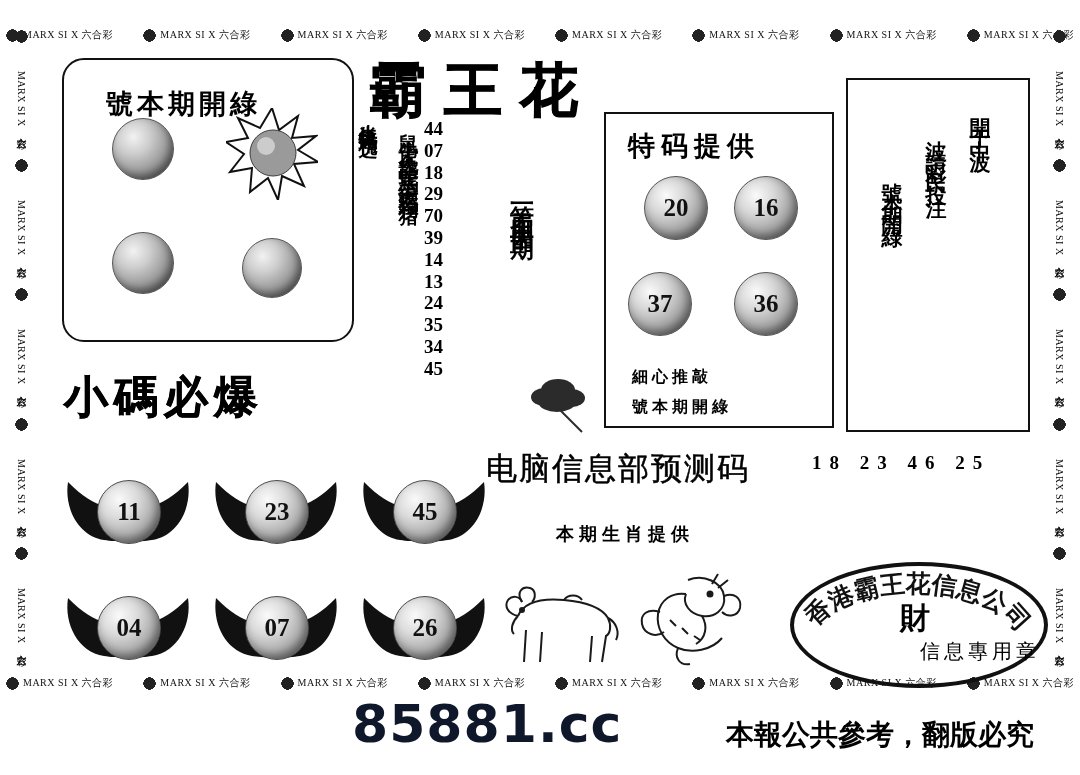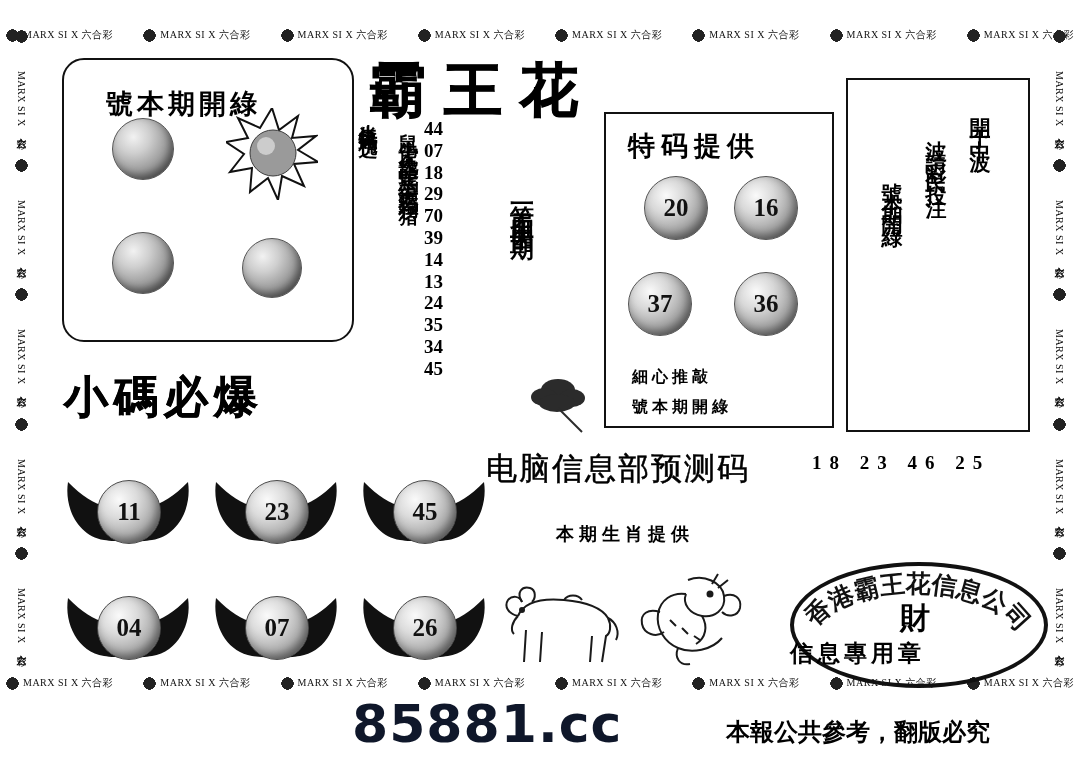--- a/index.html
+++ b/index.html
@@ -230,41 +230,41 @@
   }
   .seal-arc {
     position:absolute; left:0; top:0; width:250px; height:118px;
   }
   .seal-center {
     position:absolute; left:0; top:36px; width:250px; text-align:center;
     font-size:30px; font-weight:bold;
     font-family:"DejaVu Sans", sans-serif;
   }
   .seal-bottom {
-    position:absolute; left:0; top:76px; width:250px; text-align:left;
-    font-size:23px; font-weight:bold; letter-spacing:4px;
+    position:absolute; left:0; top:76px; width:250px; text-align:right;
+    font-size:20px; font-weight:normal; letter-spacing:4px;
     font-family:"DejaVu Sans", sans-serif;
   }
 
   
   .wm-left {
     position:absolute; left:14px; top:700px;
     font-size:44px; font-weight:bold; color:#f0443c;
     font-family:"DejaVu Sans", sans-serif;
     letter-spacing:2px;
   }
   .wm-num {
     position:absolute; left:352px; top:694px;
     font-size:52px; font-weight:bold; color:#0f172a;
     font-family:"DejaVu Sans", sans-serif;
     letter-spacing:1px;
   }
   .footnote {
     position:absolute; left:726px; top:716px;
-    font-size:24px; font-weight:bold;
+    font-size:28px; font-weight:bold;
     font-family:"DejaVu Sans", sans-serif;
   }
 </style>
 </head>
 <body>
 
 <div class="page">
 
   <div class="border-strip strip-top" id="strip-top">
       <span class="strip-item">

